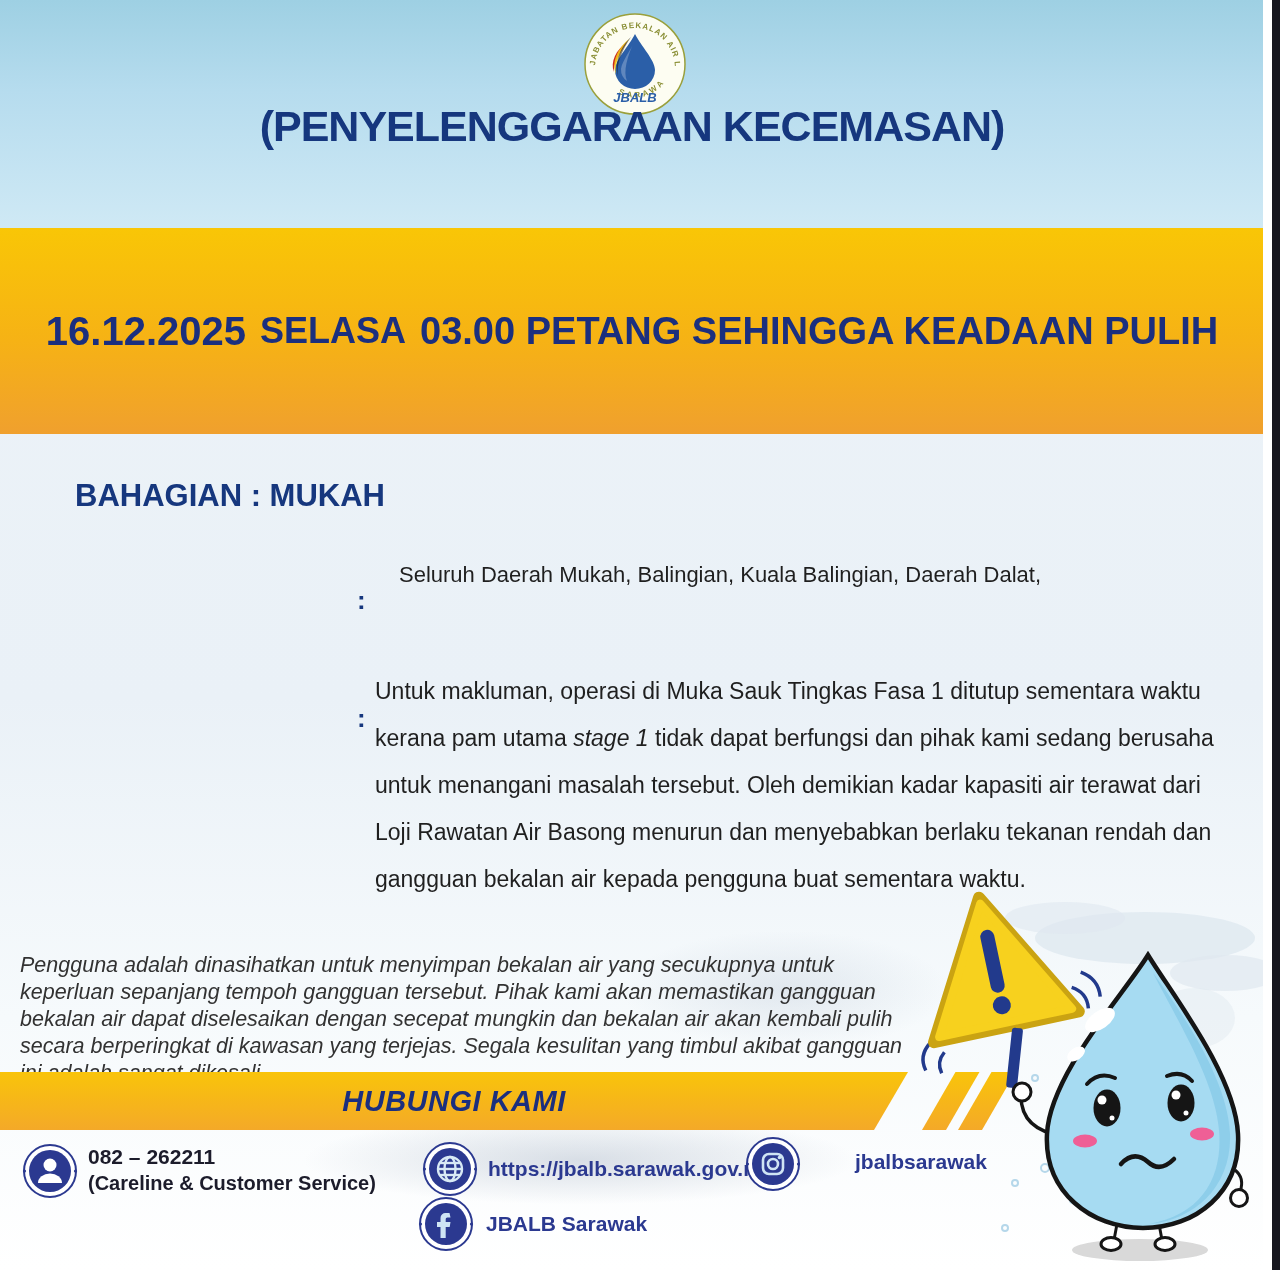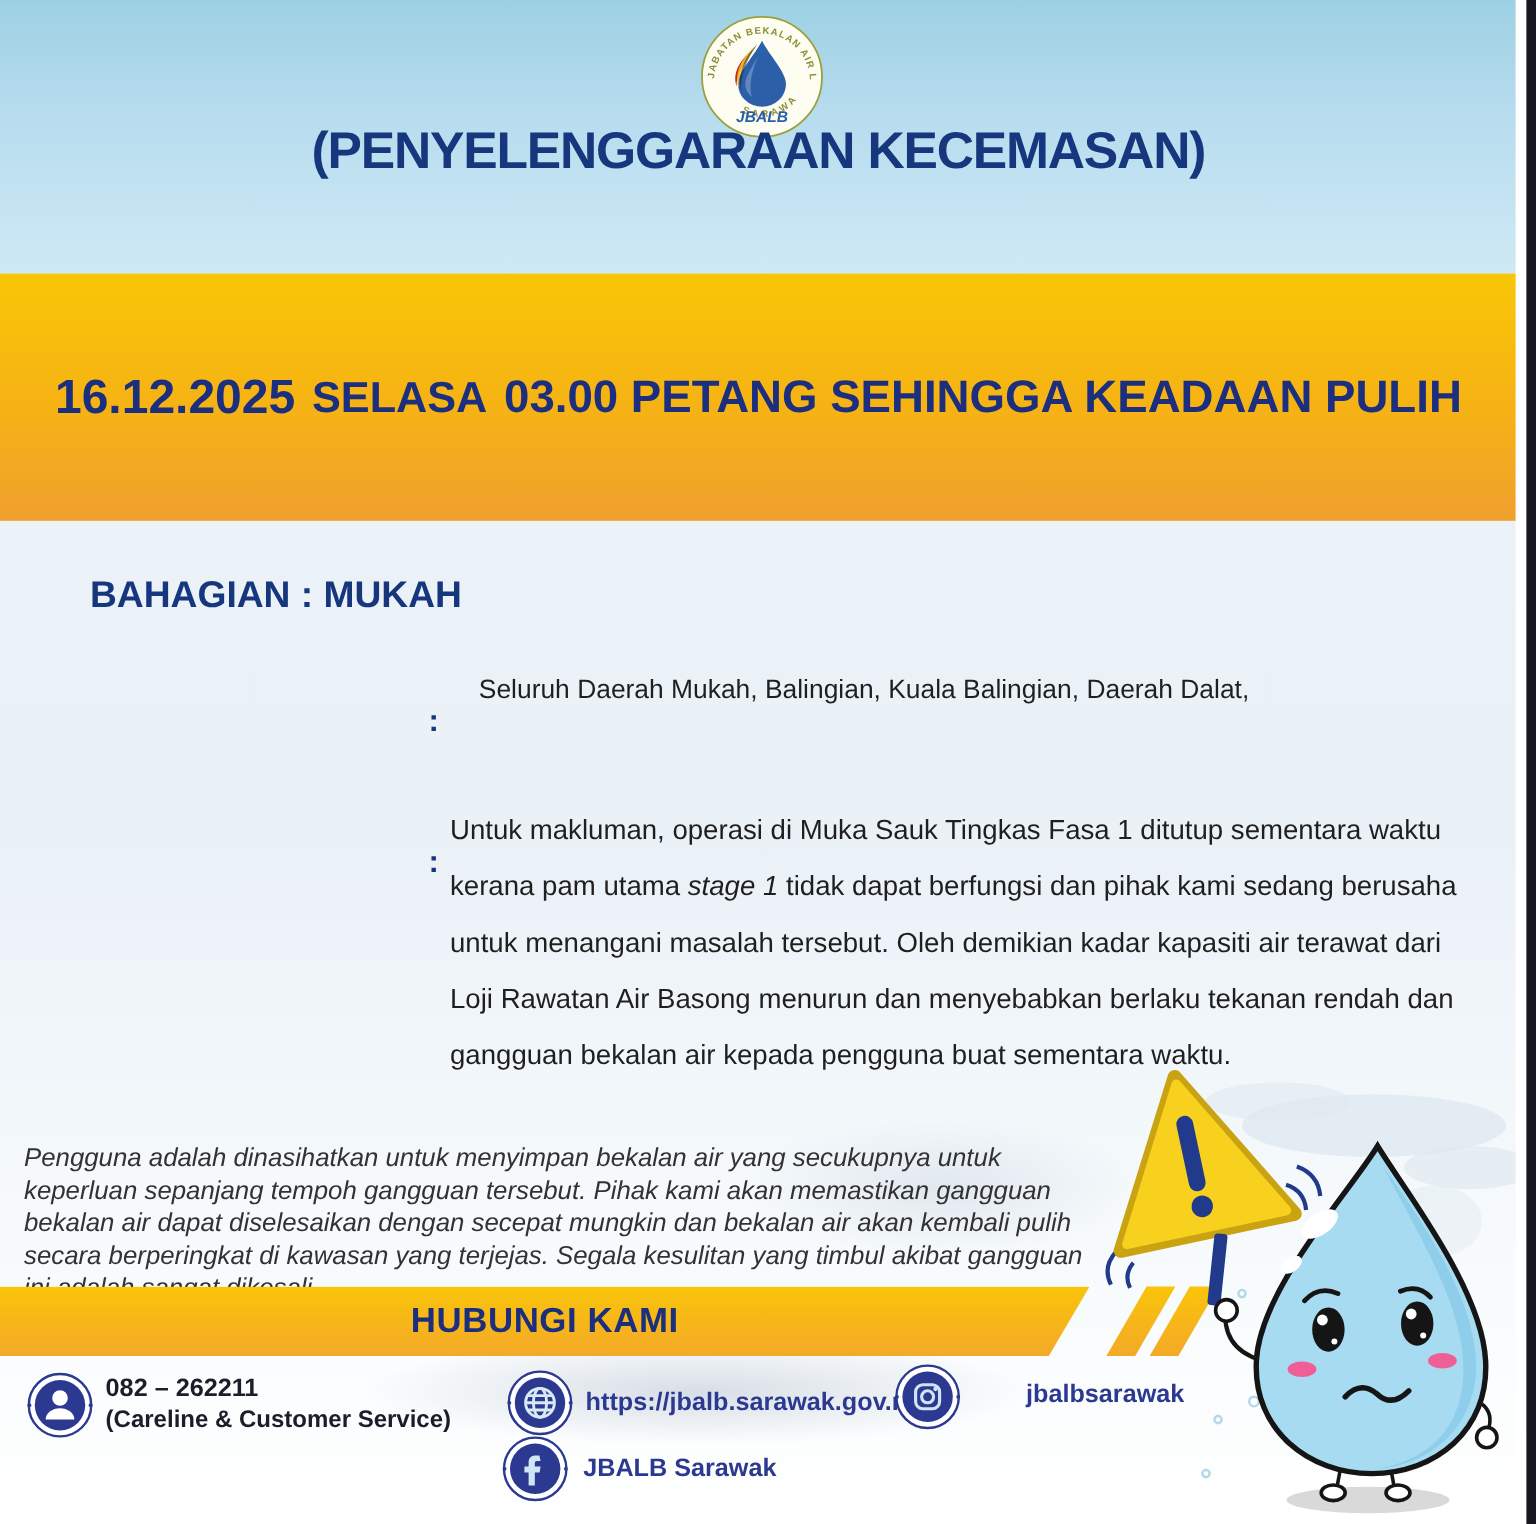--- a/index.html
+++ b/index.html
@@ -33,21 +33,21 @@
   .huraian-text{position:absolute;left:375px;top:668px;width:855px;font-size:23px;line-height:47px;color:#1f1f1f;}
   .huraian-text em{font-style:italic;}
   
   .advisory{position:absolute;left:20px;top:952px;width:900px;
     font-size:21.5px;line-height:27px;font-style:italic;color:#323232;}
   
   .hubungi{position:absolute;left:0;top:1072px;width:908px;height:58px;
     background:linear-gradient(180deg,#f9c40a 0%,#f4a928 100%);
     clip-path:polygon(0 0,100% 0,calc(100% - 34px) 100%,0 100%);
     display:flex;align-items:center;justify-content:center;}
-  .hubungi span{font-size:29px;font-weight:bold;color:#1b2f7e;letter-spacing:0.5px;}
+  .hubungi span{font-size:29px;font-weight:bold;color:#1b2f7e;letter-spacing:0.5px;font-style:italic;}
   .stripe{position:absolute;top:1072px;height:58px;width:24px;
     background:linear-gradient(180deg,#f9c40a 0%,#f4a928 100%);
     transform:skewX(-30deg);transform-origin:bottom left;}
   .stripe.s1{left:922px;}
   .stripe.s2{left:958px;}
   
   .contact-icon{position:absolute;width:56px;height:56px;}
   .phone-number{position:absolute;left:88px;top:1145px;font-size:21px;font-weight:bold;color:#1c1c2b;}
   .phone-sub{position:absolute;left:88px;top:1172px;font-size:20px;font-weight:bold;color:#1c1c2b;}
   .website-text{position:absolute;left:488px;top:1157px;font-size:21px;font-weight:bold;color:#2b3990;}

